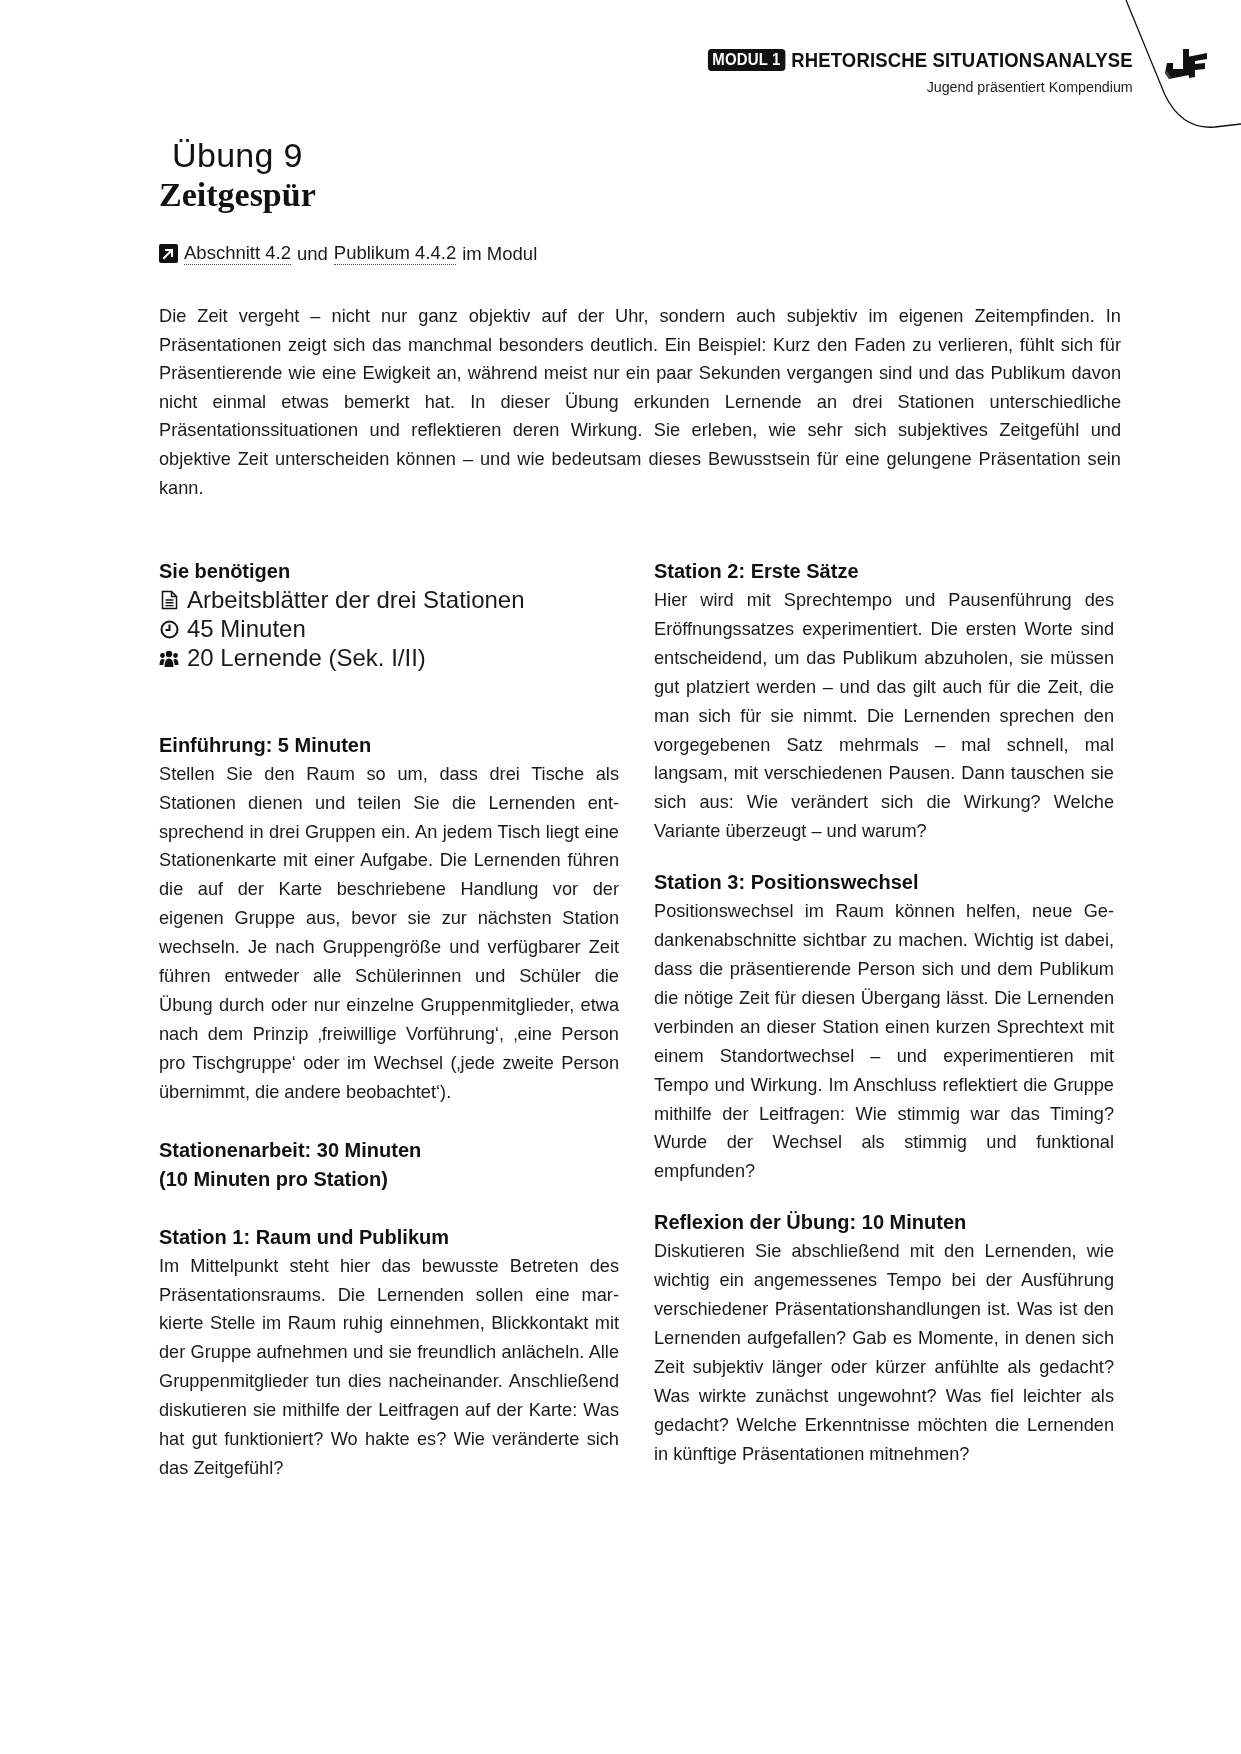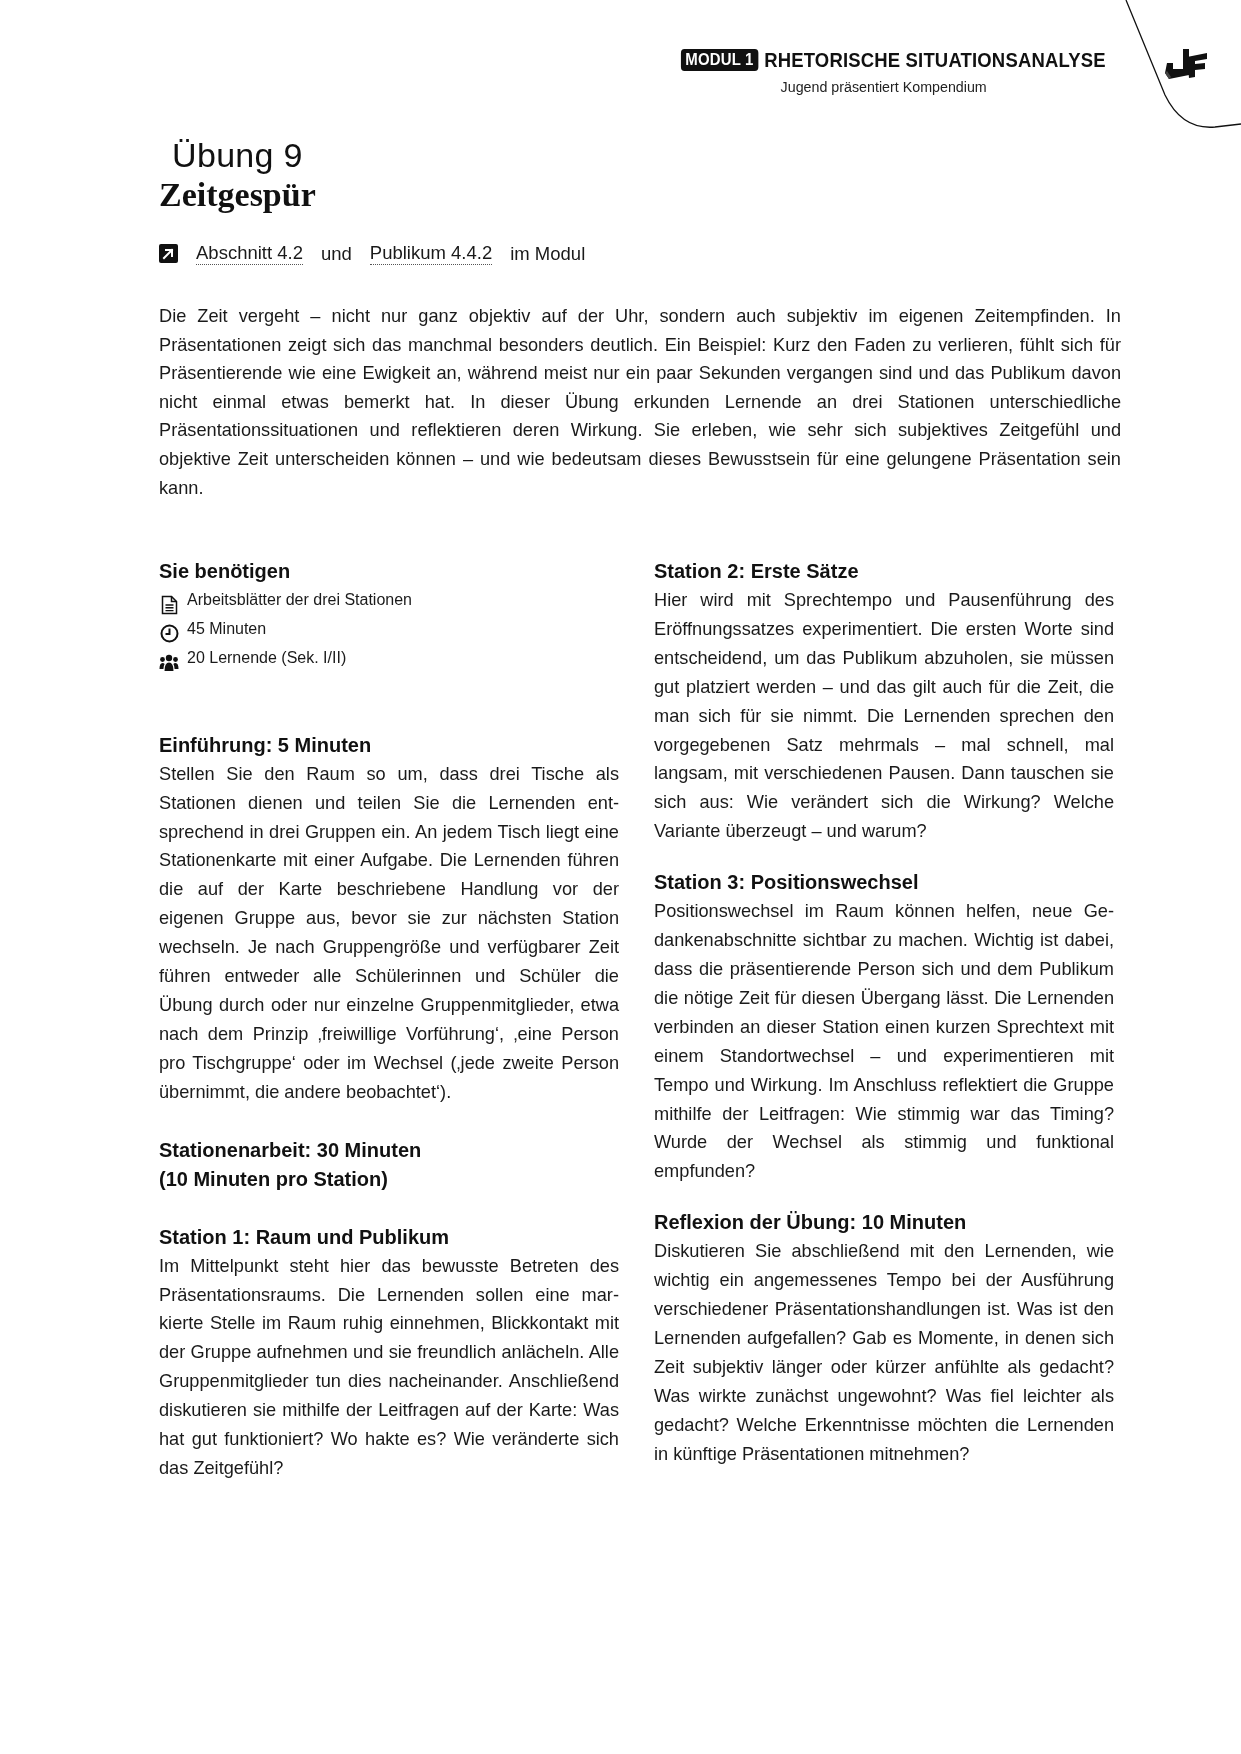--- a/index.html
+++ b/index.html
@@ -5,21 +5,21 @@
     html, body { margin: 0; padding: 0; background: #ffffff; }
     body {
       width: 1241px; height: 1754px; position: relative; overflow: hidden;
       font-family: "DejaVu Sans", sans-serif; color: #1a1a1a;
     }
     .corner {
       position: absolute; left: 0; top: 0; width: 1241px; height: 140px;
       pointer-events: none;
     }
     .header {
-      position: absolute; right: 135px; top: 48px; text-align: center;
+      position: absolute; right: 108px; top: 48px; text-align: right;
     }
     .header-line1 {
       display: flex; align-items: center; justify-content: flex-end; gap: 7px;
       font-family: "Liberation Sans", sans-serif; font-weight: bold;
       font-size: 21px; letter-spacing: 0.2px; color: #111;
       transform: scaleX(0.88); transform-origin: right center;
     }
     .module-badge {
       background: #111; color: #fff; border-radius: 4px;
       padding: 1px 5px; font-size: 17px; line-height: 20px;
@@ -35,21 +35,21 @@
       font-family: "Liberation Sans", sans-serif; font-size: 34px; font-weight: normal;
       line-height: 40px; color: #111; letter-spacing: 0.3px;
     }
     .title-bold {
       font-family: Liberation Serif, serif; font-size: 34px; font-weight: bold;
       line-height: 40px; color: #111;
     }
     .refline {
       position: absolute; left: 159px; top: 242px;
       font-family: "Liberation Sans", sans-serif; font-size: 18.5px; color: #1a1a1a;
-      display: flex; align-items: center; gap: 18px;
+      display: flex; align-items: center; gap: 6px;
     }
     .ref-icon {
       width: 19px; height: 19px; background: #111; border-radius: 2px;
       display: inline-flex; align-items: center; justify-content: center;
     }
     .ref-link { border-bottom: 1px dotted #555; padding-bottom: 0; }
 
     .intro {
       position: absolute; left: 159px; top: 302px; width: 962px;
       font-family: "Liberation Sans", sans-serif; font-size: 18.2px; line-height: 28.6px;
@@ -62,21 +62,21 @@
 
     .h {
       font-weight: bold; font-size: 20px; line-height: 29px; color: #111; margin: 0;
     }
     .p {
       font-size: 18.2px; line-height: 28.9px; text-align: justify; color: #1a1a1a;
       margin: 0; hyphens: manual;
     }
     .needs-list { list-style: none; margin: 0; padding: 0; }
     .needs-list li {
-      display: flex; align-items: flex-end; gap: 8px; font-size: 16px; line-height: 28.9px;
+      display: flex; align-items: center; gap: 8px; font-size: 24px; line-height: 28.9px;
     }
     .needs-icon { width: 20px; height: 20px; display: inline-flex; align-items: center; justify-content: center; }
 
     .sec { margin-bottom: 29px; }
   </style>
 </head>
 <body>
 
 <svg class="corner" viewBox="0 0 1241 140">
   <path d="M1126 0 L1165 95 Q1182 130 1215 127 L1241 124" fill="none" stroke="#111" stroke-width="1.3"></path>

